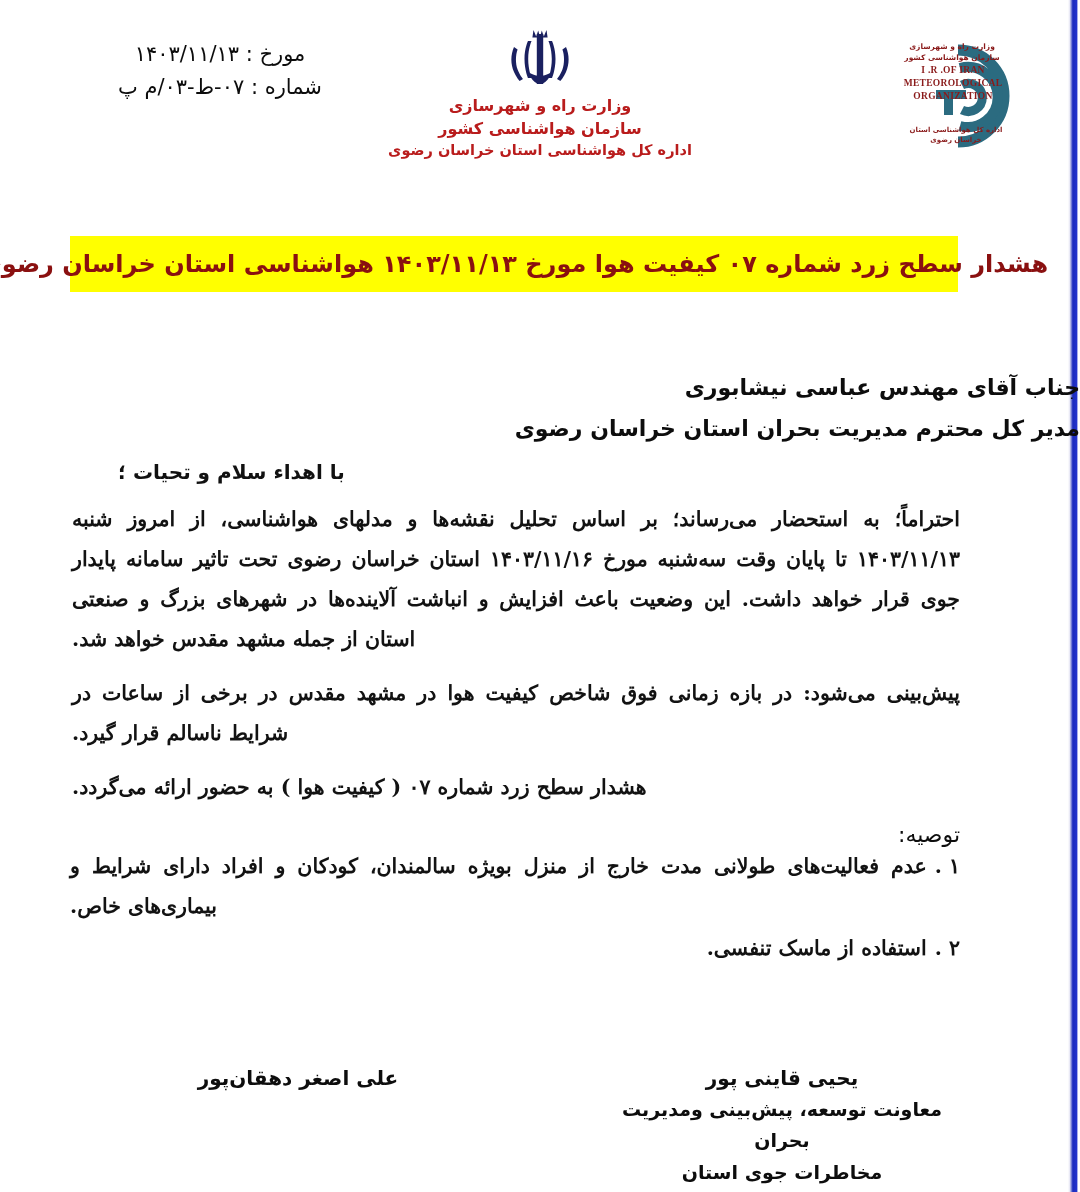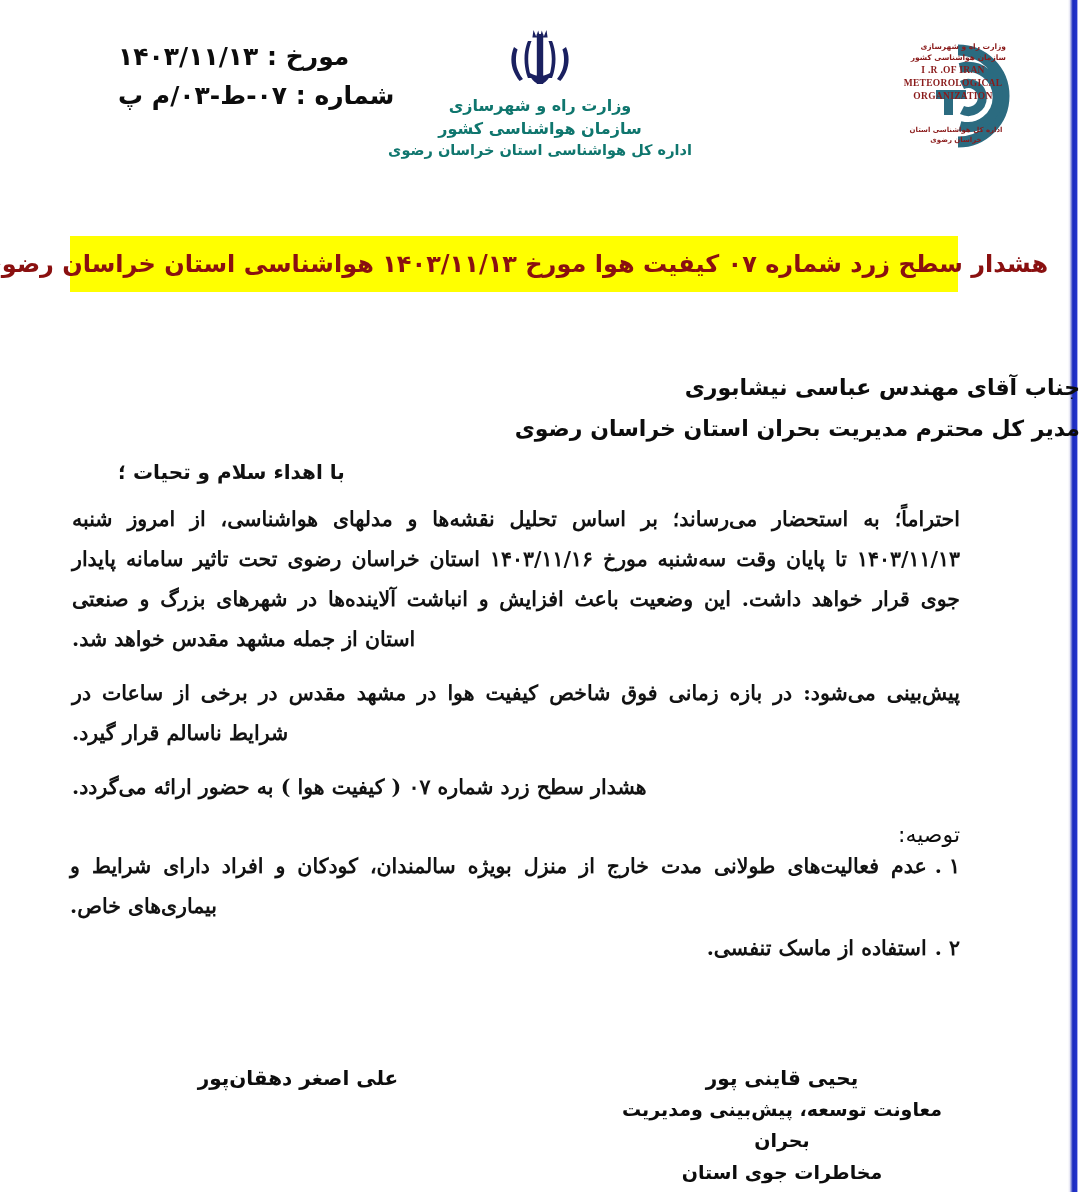--- a/index.html
+++ b/index.html
@@ -43,43 +43,44 @@
     height: 150px;
   }
   .meta-block {
     position: absolute;
     top: 10px;
     left: 118px;
     text-align: left;
     direction: rtl;
   }
   .meta-line {
-    font-size: 25px;
-    font-weight: 700;
+    font-size: 21px;
+    font-weight: 400;
     letter-spacing: 0.5px;
     line-height: 1.55;
     white-space: nowrap;
     color: #0c0c0c;
+    text-align: center;
   }
 
   .center-block {
     position: absolute;
     top: 0;
     left: 0;
     right: 0;
     text-align: center;
   }
   .emblem {
     display: block;
     margin: 0 auto 4px auto;
   }
   .org-line {
     font-size: 16px;
     font-weight: 700;
-    color: #0f766e;
+    color: #b91c1c;
     line-height: 1.45;
     letter-spacing: 0.2px;
   }
   .org-line.small {
     font-size: 14.5px;
   }
 
   .right-logo {
     position: absolute;
     top: 2px;
@@ -98,21 +99,21 @@
     font-weight: 700;
     line-height: 1.35;
     color: #8a1a1a;
     letter-spacing: 0.3px;
   }
   .logo-fa-top {
     position: absolute;
     top: 12px;
     right: 14px;
     width: 108px;
-    text-align: right;
+    text-align: center;
     font-size: 7.5px;
     font-weight: 700;
     line-height: 1.4;
     color: #8a1a1a;
   }
   .logo-fa-bottom {
     position: absolute;
     bottom: 12px;
     right: 14px;
     width: 100px;

